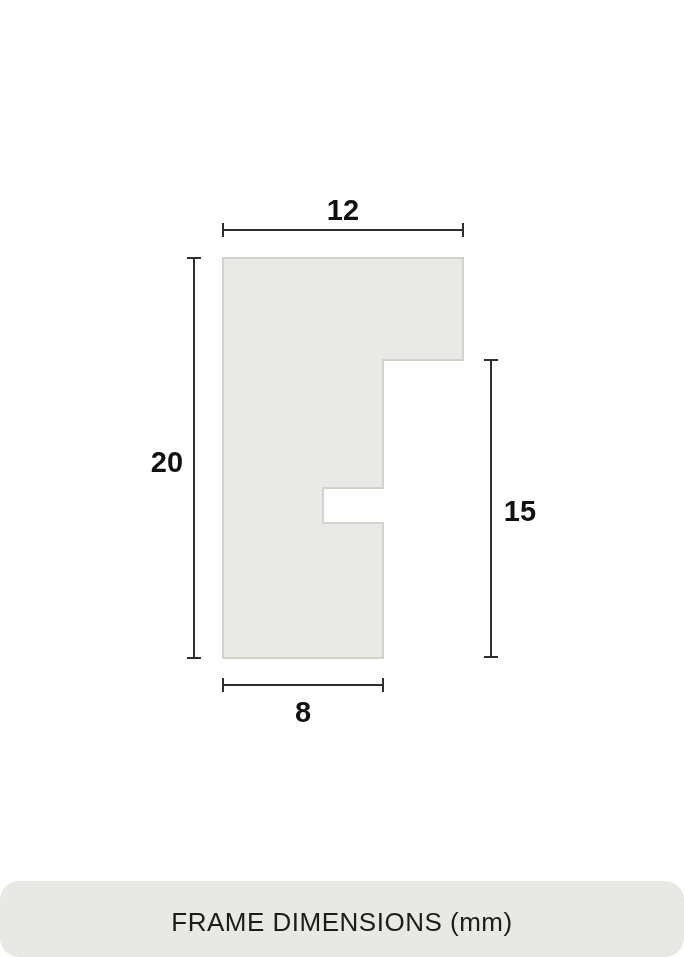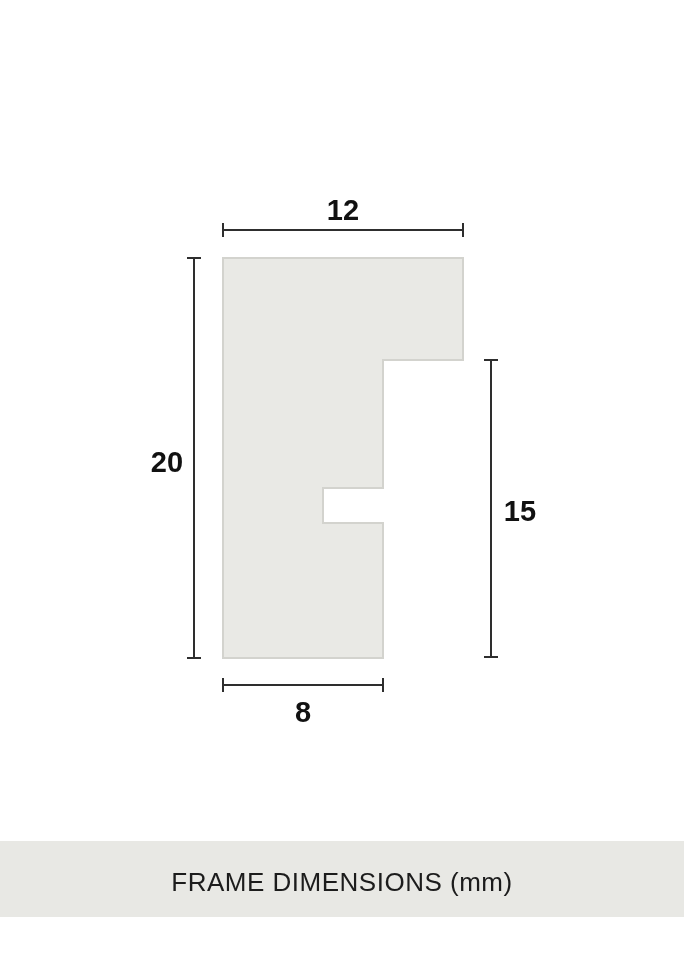--- a/index.html
+++ b/index.html
@@ -33,27 +33,28 @@
   .dim-label {
     fill: #111111;
     font-family: "Liberation Sans", sans-serif;
     font-size: 29px;
     font-weight: 700;
     text-anchor: middle;
   }
   .footer-bar {
     position: absolute;
     left: 0;
-    top: 841px;
+    top: 881px;
     width: 684px;
     height: 76px;
     background: #e8e8e4;
     display: flex;
     align-items: center;
     justify-content: center;
+    border-radius: 19px;
   }
   .footer-label {
     color: #1c1c1c;
     font-size: 26px;
     font-weight: 400;
     letter-spacing: 0.5px;
     padding-top: 6px;
   }
 </style>
 </head>

